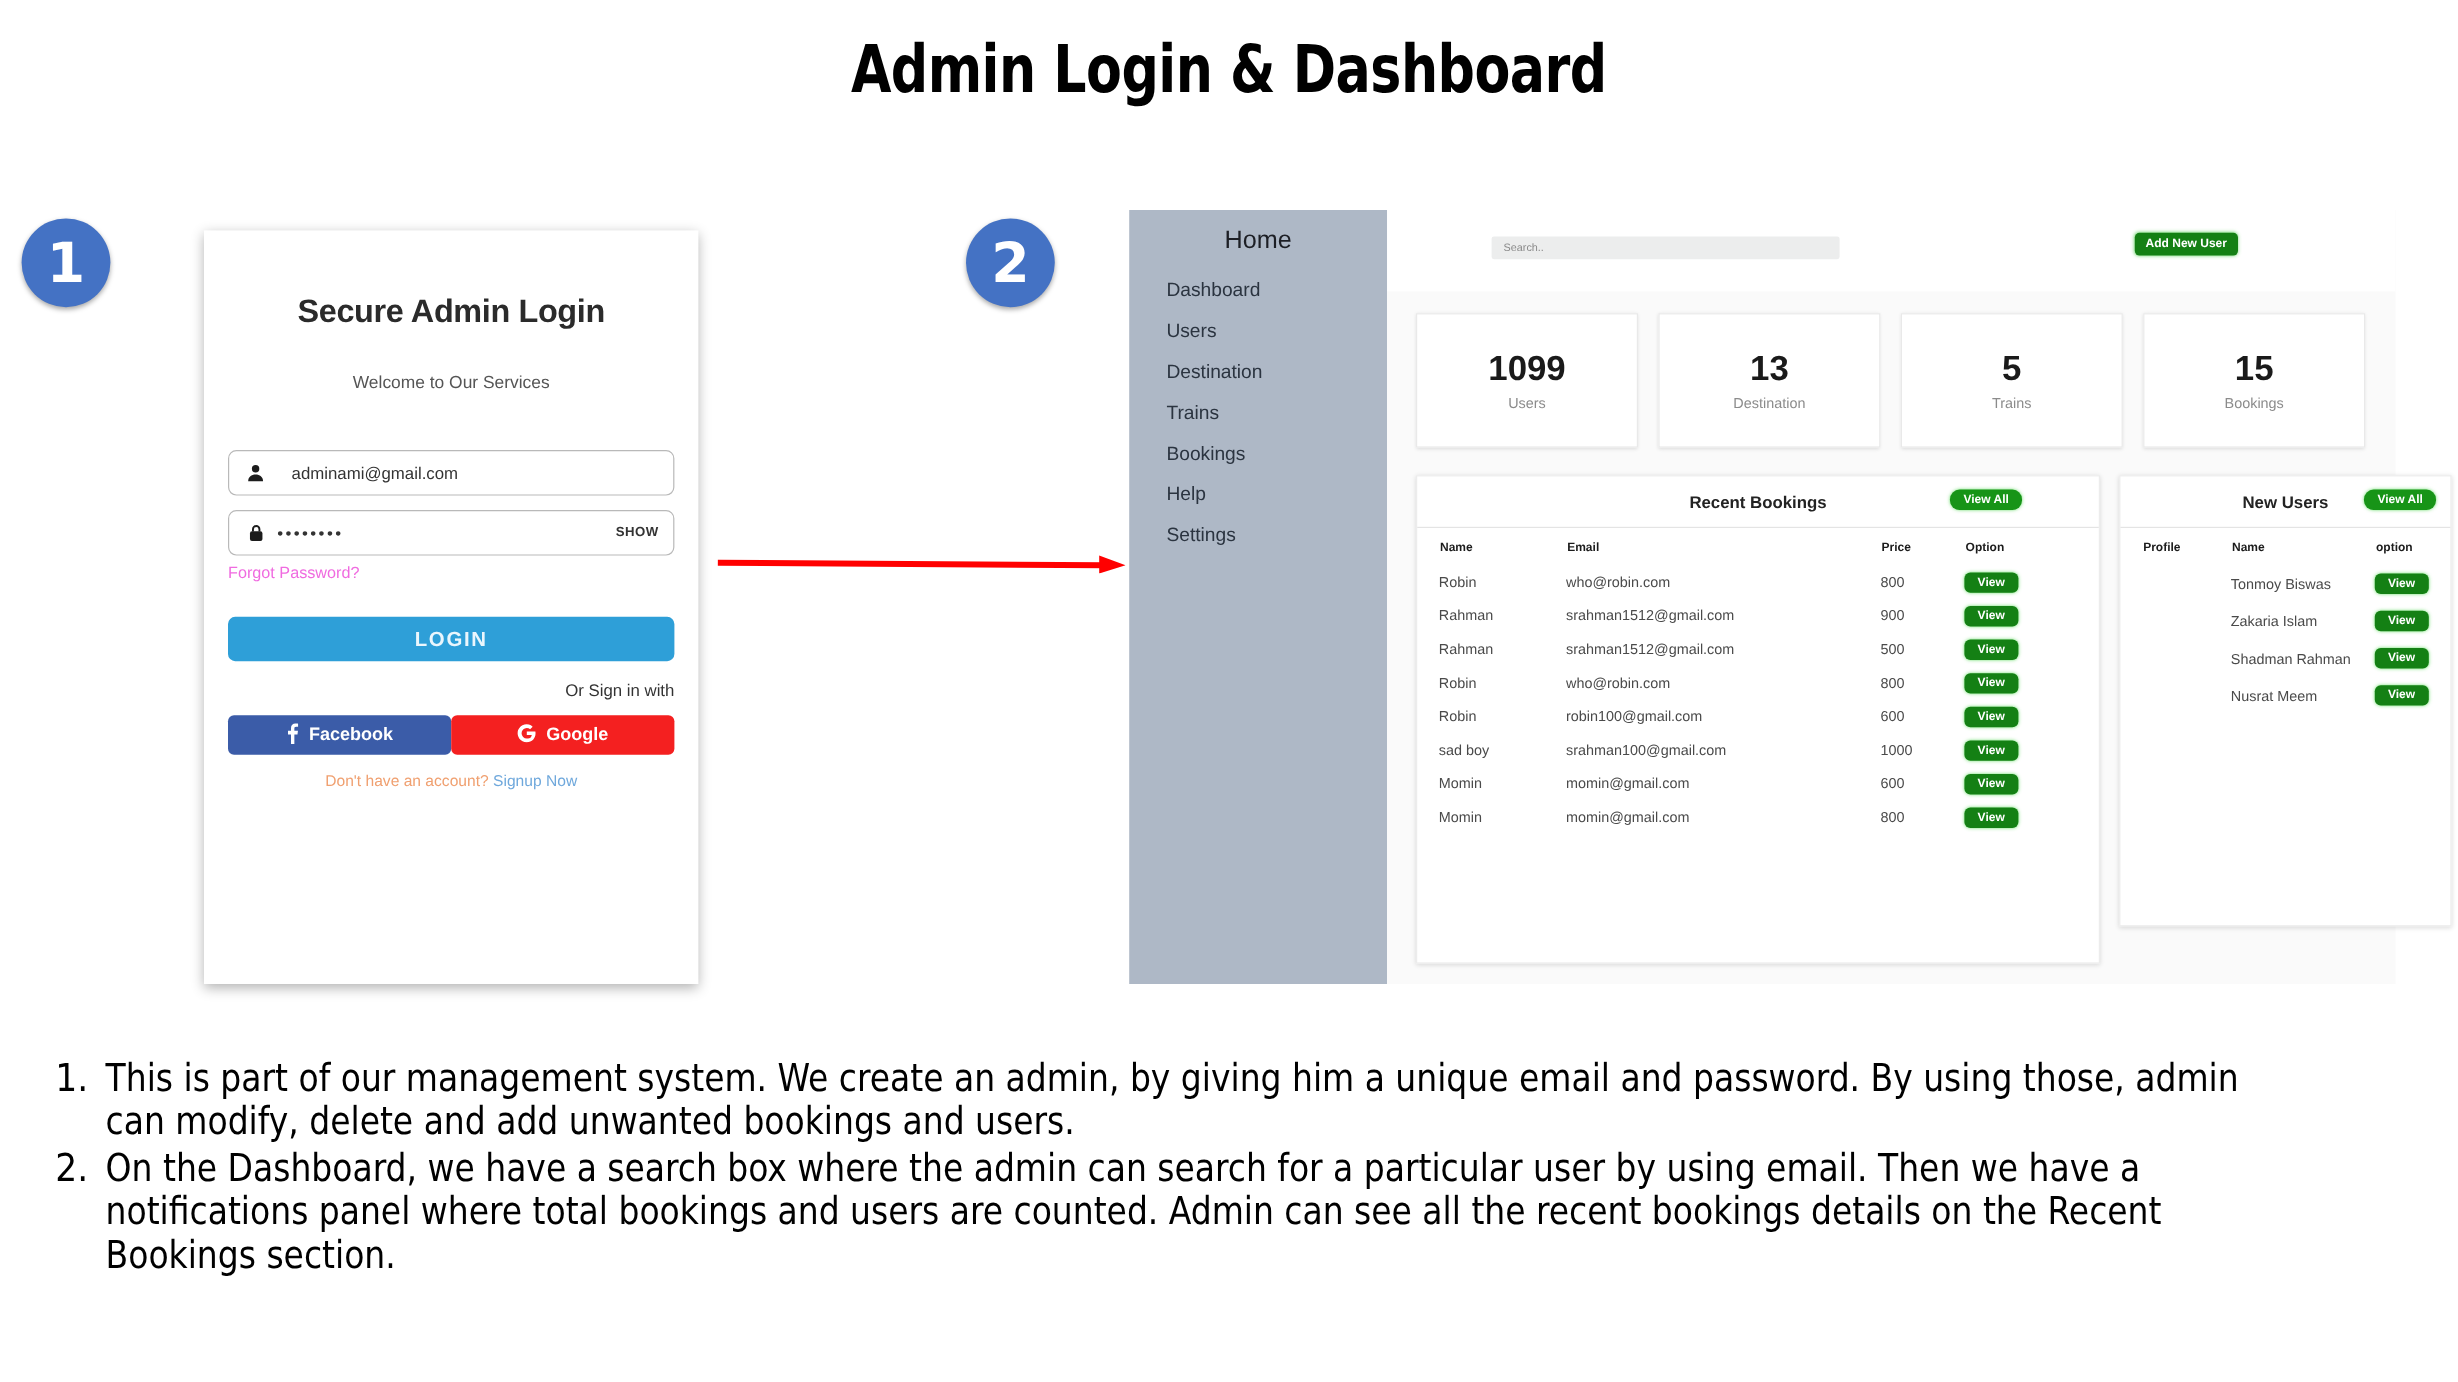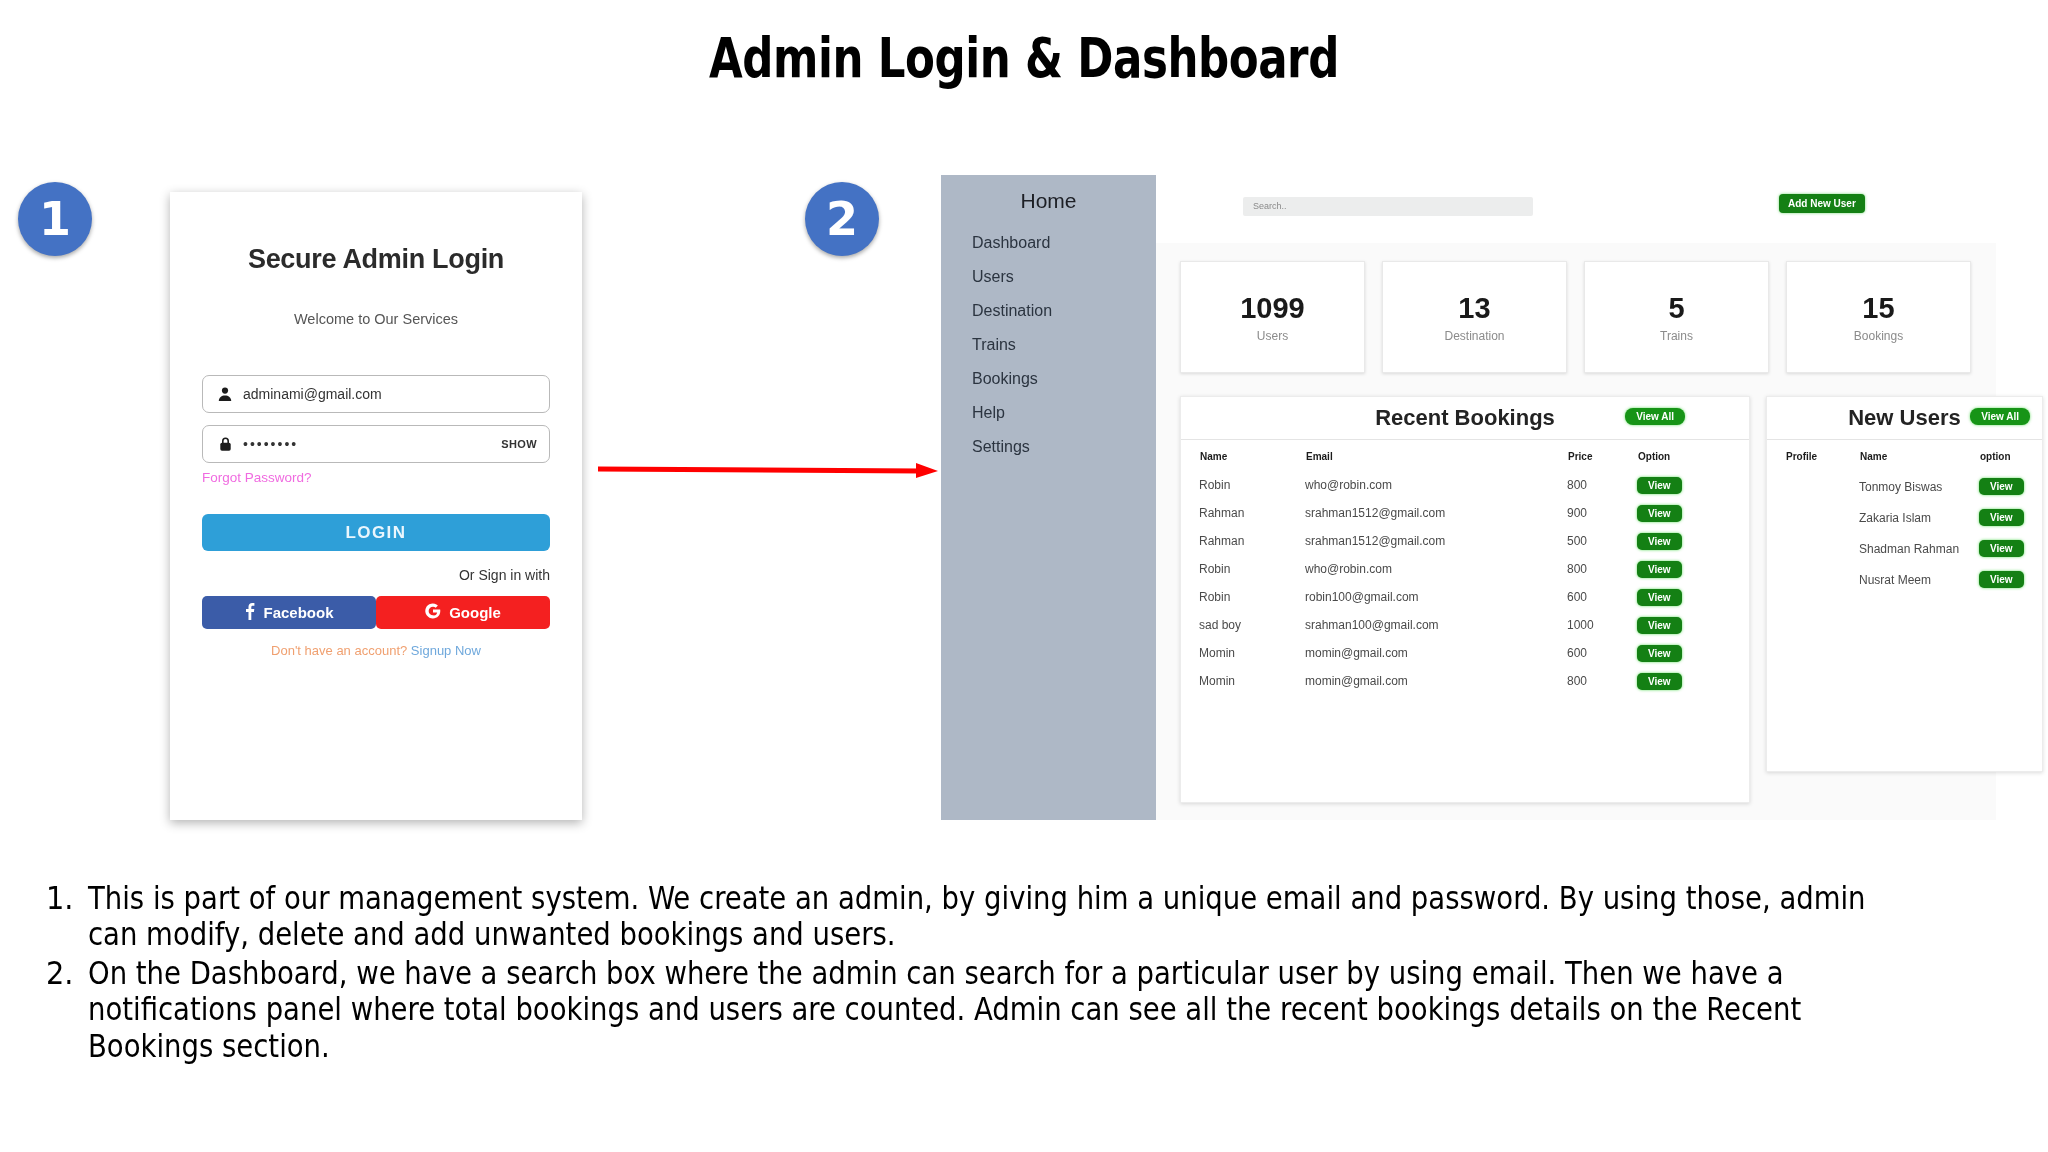--- a/index.html
+++ b/index.html
@@ -34,35 +34,35 @@
 
   
   .arrow{position:absolute;left:598px;top:462px;width:340px;height:16px;}
 
   
   .login-shot{
     position:absolute;left:170px;top:192px;width:412px;height:628px;
     background:#fff;
     box-shadow:0 3px 10px rgba(0,0,0,.30);
   }
-  .login-inner{position:absolute;inset:0;padding:0 32px;}
+  .login-inner{position:absolute;inset:0;padding:0 20px;}
   .login-title{
     text-align:center;margin-top:52px;
     font-size:27px;font-weight:bold;color:#2b2b2b;letter-spacing:-0.3px;
   }
   .login-sub{
     text-align:center;margin-top:36px;
     font-size:14.5px;color:#555;
   }
   .field{
     position:relative;margin-top:0;height:38px;
     border:1px solid #b9b9b9;border-radius:7px;background:#fff;
     display:flex;align-items:center;padding:0 12px;box-sizing:border-box;
   }
-  #email-field{margin-top:48px;}
+  #email-field{margin-top:48px;gap:12px;}
   #password-field{margin-top:12px;}
   .field .ficon{width:20px;height:20px;flex:0 0 20px;margin-right:8px;
     display:flex;align-items:center;justify-content:center;}
   .field .fval{font-size:14px;color:#333;}
   .field .pwdots{font-size:14px;color:#333;letter-spacing:2px;}
   .field .show{margin-left:auto;font-size:11px;font-weight:bold;color:#333;letter-spacing:.4px;}
   .forgot{margin-top:7px;font-size:13.5px;color:#f06be0;}
   .login-btn{
     margin-top:29px;height:37px;border-radius:6px;background:#2e9fd8;
     color:#eaf6fd;font-size:17px;font-weight:bold;letter-spacing:1.4px;
@@ -133,21 +133,21 @@
     background:#fff;border:1px solid #ececec;
     box-shadow:0 1px 4px rgba(0,0,0,.14);
     position:absolute;
   }
   #recent-bookings-panel{left:24px;top:153px;width:568px;height:405px;}
   #new-users-panel{left:610px;top:153px;width:275px;height:374px;}
   .panel-head{
     height:42px;position:relative;border-bottom:1px solid #e4e4e4;
     display:flex;align-items:center;justify-content:center;
   }
-  .panel-title{font-size:22px;font-weight:bold;color:#232323;}
+  .panel-title{font-size:14px;font-weight:bold;color:#232323;}
   .viewall{
     position:absolute;right:64px;top:11px;
     background:#179417;color:#fff;border-radius:8px;
     font-size:10px;padding:3px 11px;font-weight:600;
     box-shadow:0 0 3px rgba(60,210,60,.8);
   }
   #new-users-panel .viewall{right:12px;}
 
   table{border-collapse:collapse;width:100%;}
   .tbl-wrap{padding:10px 18px 0 18px;}

